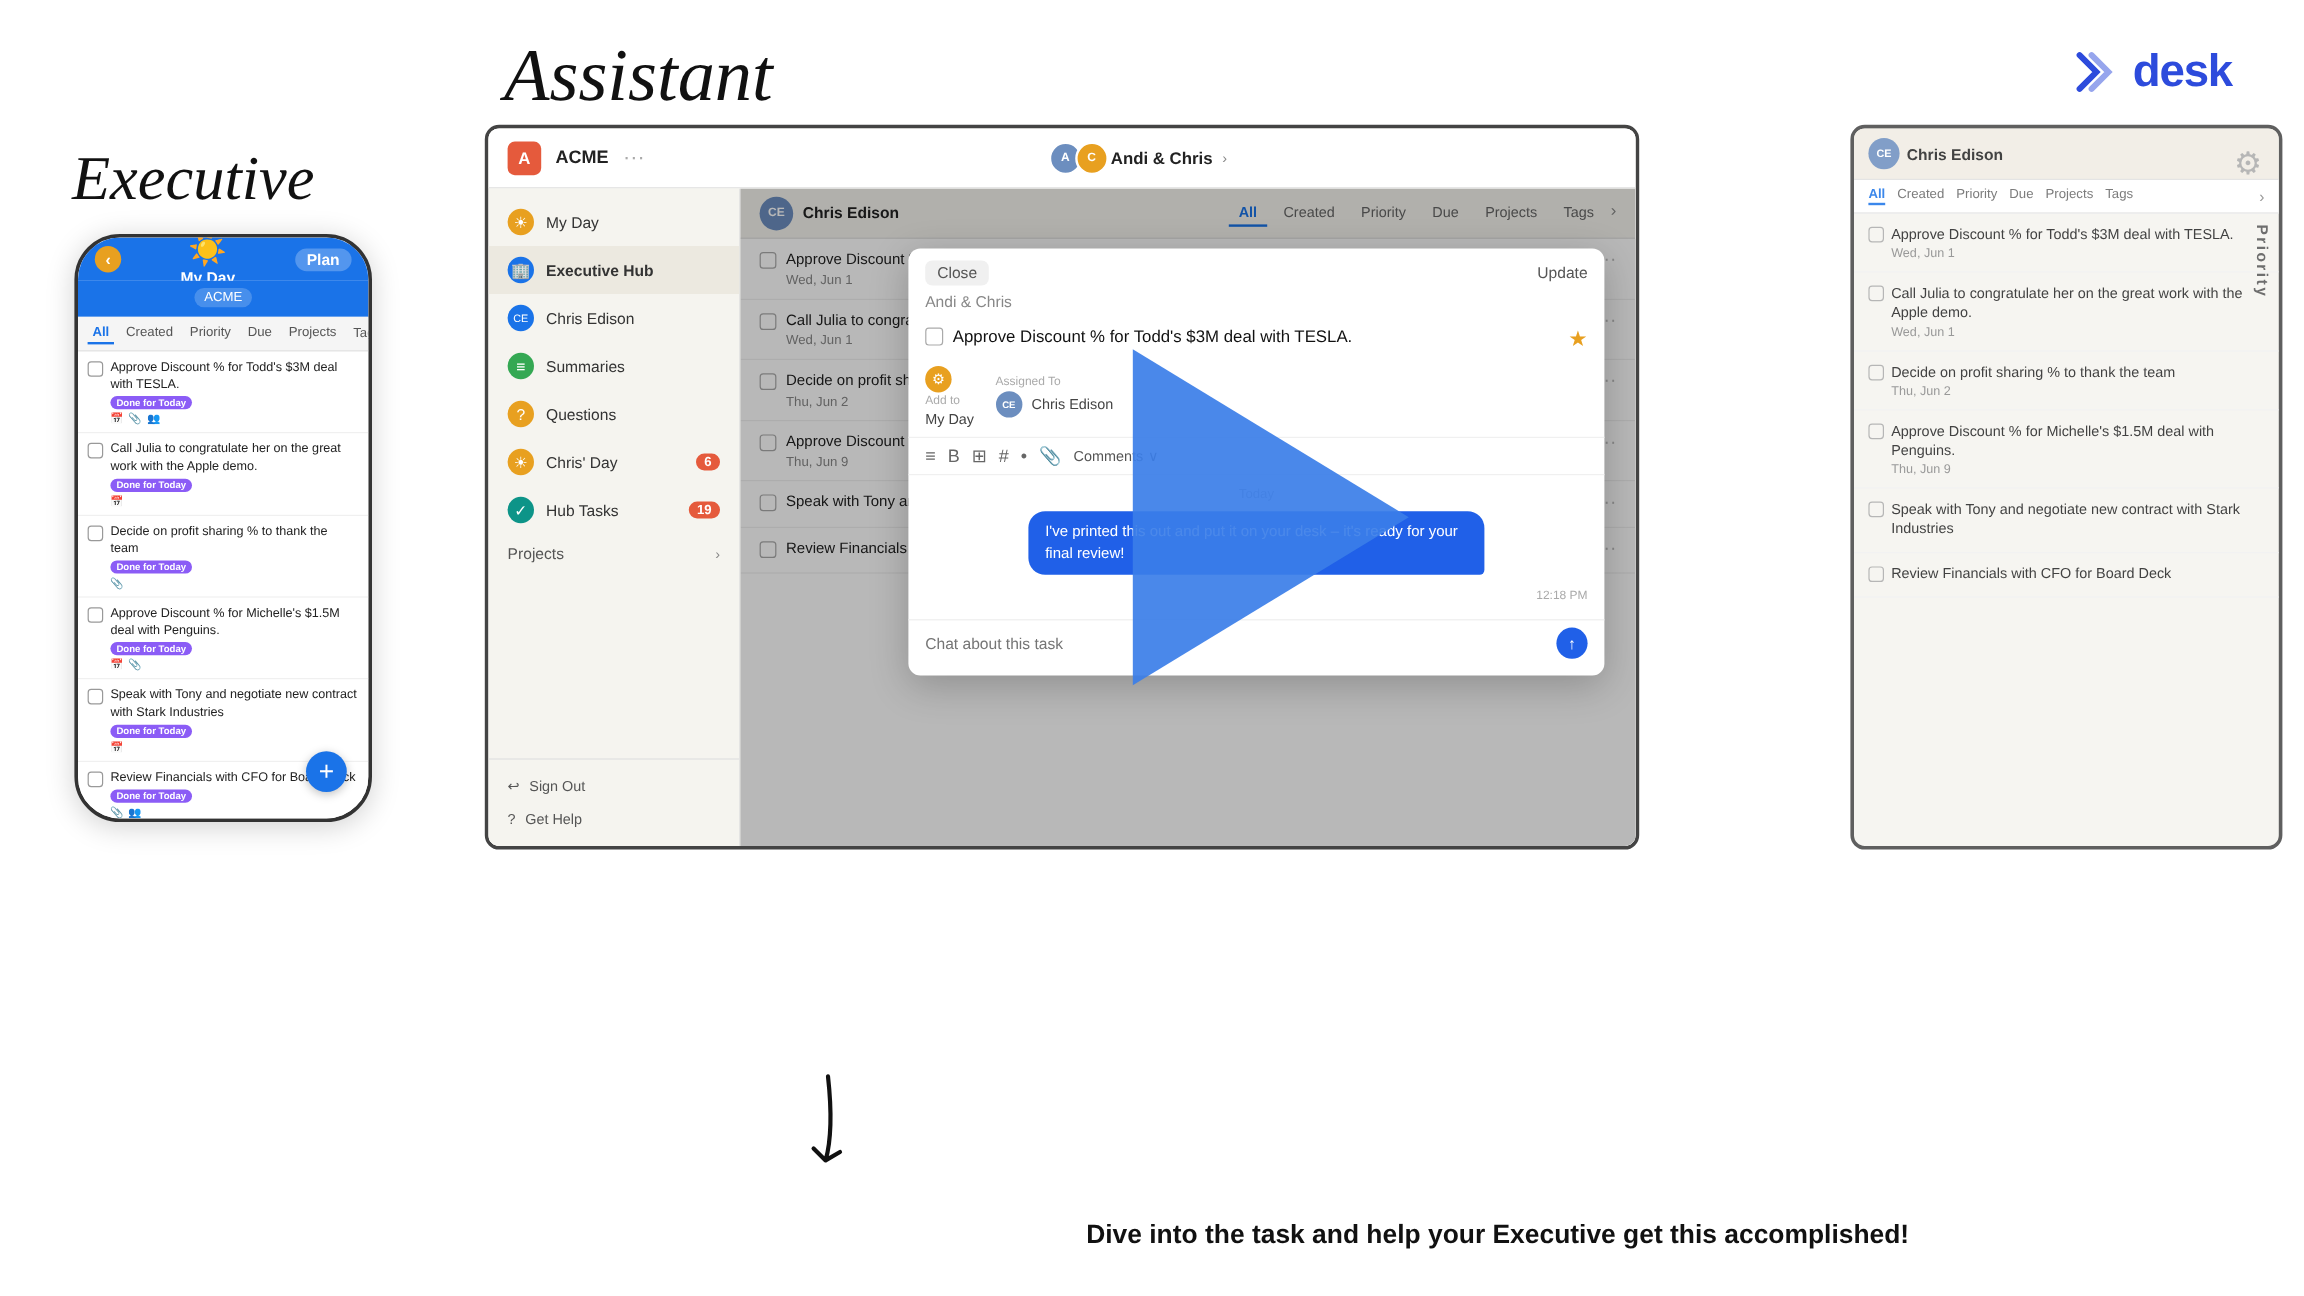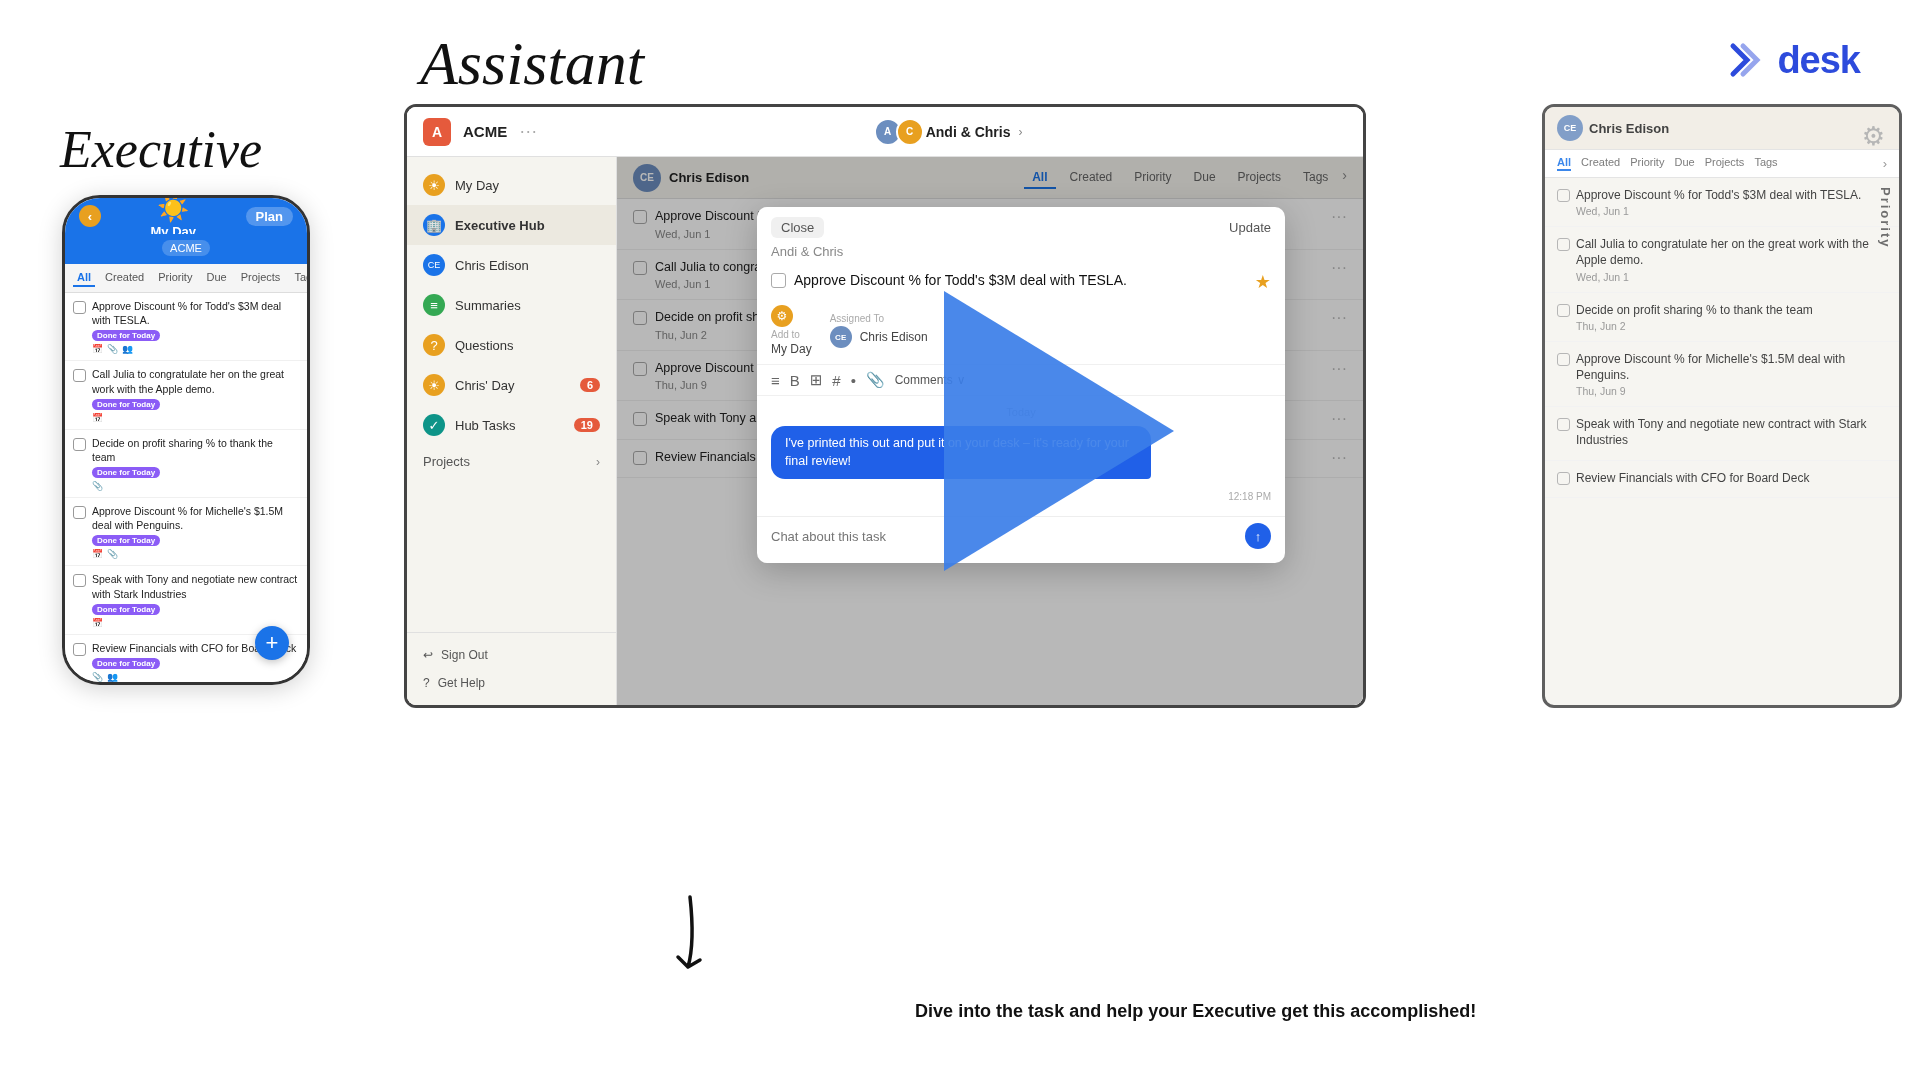--- a/index.html
+++ b/index.html
@@ -452,21 +452,21 @@
     .modal-overlay {
       position: absolute;
       top: 0; left: 0; right: 0; bottom: 0;
       background: rgba(0,0,0,0.28);
       z-index: 10;
     }
     .modal-box {
       position: absolute;
       top: 50px;
       left: 140px;
-      width: 528px;
+      width: 580px;
       background: #fff;
       border-radius: 10px;
       box-shadow: 0 8px 32px rgba(0,0,0,0.22);
       z-index: 20;
       padding-bottom: 12px;
     }
     .modal-top-bar {
       display: flex;
       align-items: center;
       justify-content: space-between;
@@ -584,21 +584,21 @@
       min-height: 120px;
     }
     .chat-date-label {
       text-align: center;
       font-size: 11px;
       color: #aaa;
       margin-bottom: 8px;
     }
     .chat-bubble-wrap {
       display: flex;
-      justify-content: flex-start;
+      justify-content: center;
       margin-bottom: 0;
     }
     .chat-bubble {
       background: #2060e8;
       color: #fff;
       font-size: 12.5px;
       border-radius: 14px 14px 4px 14px;
       padding: 9px 14px;
       max-width: 380px;
       line-height: 1.4;
@@ -733,24 +733,24 @@
       writing-mode: vertical-rl;
       font-size: 13px;
       font-weight: 700;
       color: #555;
       letter-spacing: 2px;
     }
 
     
     .bottom-text {
       position: absolute;
-      bottom: 58px;
+      bottom: 38px;
       left: 50%;
       transform: translateX(-8%);
-      font-size: 18px;
+      font-size: 22px;
       font-weight: 900;
       color: #111;
     }
 
     
     .arrow-svg {
       position: absolute;
       bottom: 88px;
       left: 660px;
     }

